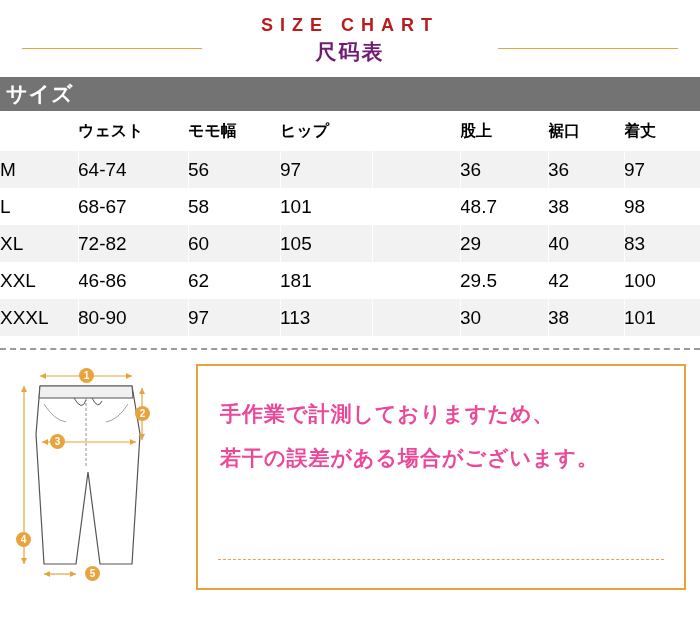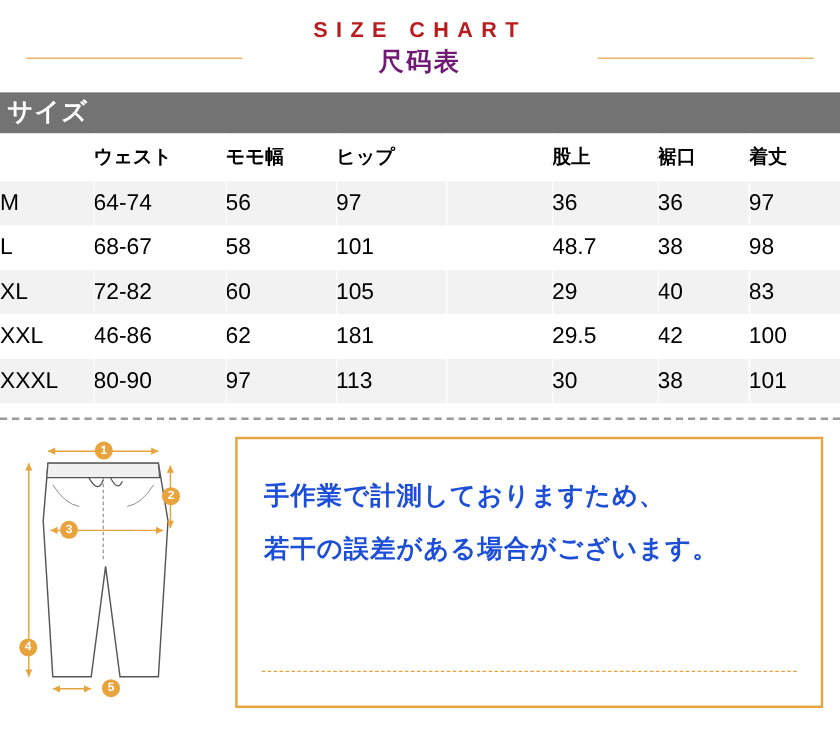--- a/index.html
+++ b/index.html
@@ -143,21 +143,21 @@
   .note-box {
     flex: 1;
     margin-left: 14px;
     border: 2px solid #e8a33d;
     box-sizing: border-box;
     padding: 26px 22px 12px 22px;
     position: relative;
   }
   .note-line {
     font-size: 21px;
-    color: #1d4ed8;
+    color: #ec4899;
     line-height: 44px;
     letter-spacing: 1px;
     font-weight: bold;
   }
   .note-dashes {
     position: absolute;
     left: 20px;
     right: 20px;
     bottom: 28px;
     border-top: 1px dashed #e8a33d;

